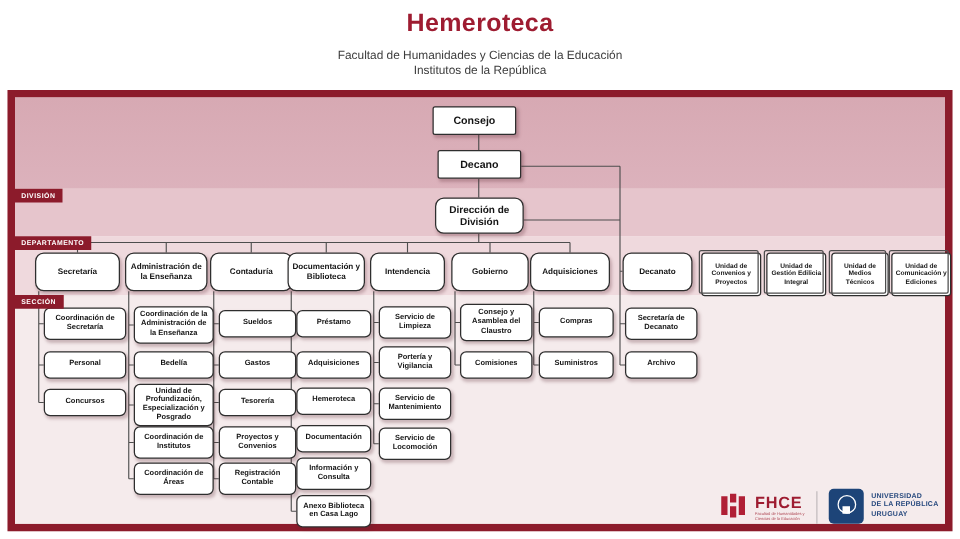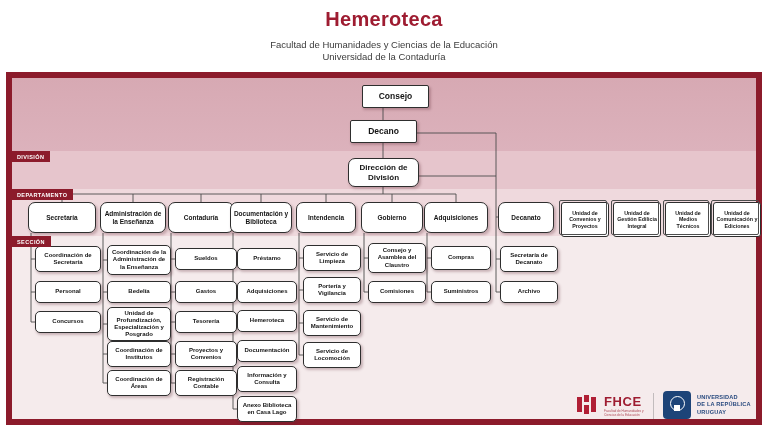--- a/index.html
+++ b/index.html
@@ -55,21 +55,21 @@
   .udelar-text{position:absolute;left:697px;top:394px;z-index:5;color:#27497e;
                font-size:5.6px;font-weight:bold;line-height:1.3;letter-spacing:.2px;}
 </style>
 </head>
 <body>
 
 <div class="canvas">
 
   <div class="title">Hemeroteca</div>
   <div class="subtitle sub1">Facultad de Humanidades y Ciencias de la Educación</div>
-  <div class="subtitle sub2">Universidad de la Contaduría</div>
+  <div class="subtitle sub2">Institutos de la República</div>
 
   <div class="chart-frame"></div>
   <div class="band band1"></div>
   <div class="band band2"></div>
   <div class="band band3"></div>
   <div class="band band4"></div>
 
   <svg class="connectors" width="768" height="431" viewBox="0 0 768 431">
     <path fill="none" stroke="#4d4d4d" stroke-width="0.9" d="
       M383 108 V120  M383 143 V158
@@ -84,21 +84,21 @@
       M299 233 V355 M299 258 H303 M299 290 H303 M299 323 H303 M299 355 H303
       M364 233 V292 M364 258 H368 M364 292 H368
       M427 233 V292 M427 258 H431 M427 292 H431
       M496 217 H498 M496 259 H500 M496 292 H500"></path>
   </svg>
 
   <div class="ribbon rib-division">DIVISIÓN</div>
   <div class="ribbon rib-departamento">DEPARTAMENTO</div>
   <div class="ribbon rib-seccion">SECCIÓN</div>
 
-  <div class="box tbox" style="left:362px;top:85px;width:67px;height:23px">Consejo</div>
+  <div class="box tbox" style="left:346px;top:85px;width:67px;height:23px">Consejo</div>
   <div class="box tbox rbox" style="left:348px;top:158px;width:71px;height:29px;font-size:8px">Dirección de División</div>
   <div class="box tbox" style="left:350px;top:120px;width:67px;height:23px">Decano</div>
 
   <div class="box dept rbox" style="left:28px;top:202px;width:68px;height:31px">Secretaría</div>
   <div class="box dept rbox" style="left:100px;top:202px;width:66px;height:31px">Administración de la Enseñanza</div>
   <div class="box dept rbox" style="left:168px;top:202px;width:66px;height:31px">Contaduría</div>
   <div class="box dept rbox" style="left:230px;top:202px;width:62px;height:31px">Documentación y Biblioteca</div>
   <div class="box dept rbox" style="left:296px;top:202px;width:60px;height:31px">Intendencia</div>
   <div class="box dept rbox" style="left:361px;top:202px;width:62px;height:31px">Gobierno</div>
   <div class="box dept rbox" style="left:424px;top:202px;width:64px;height:31px">Adquisiciones</div>

